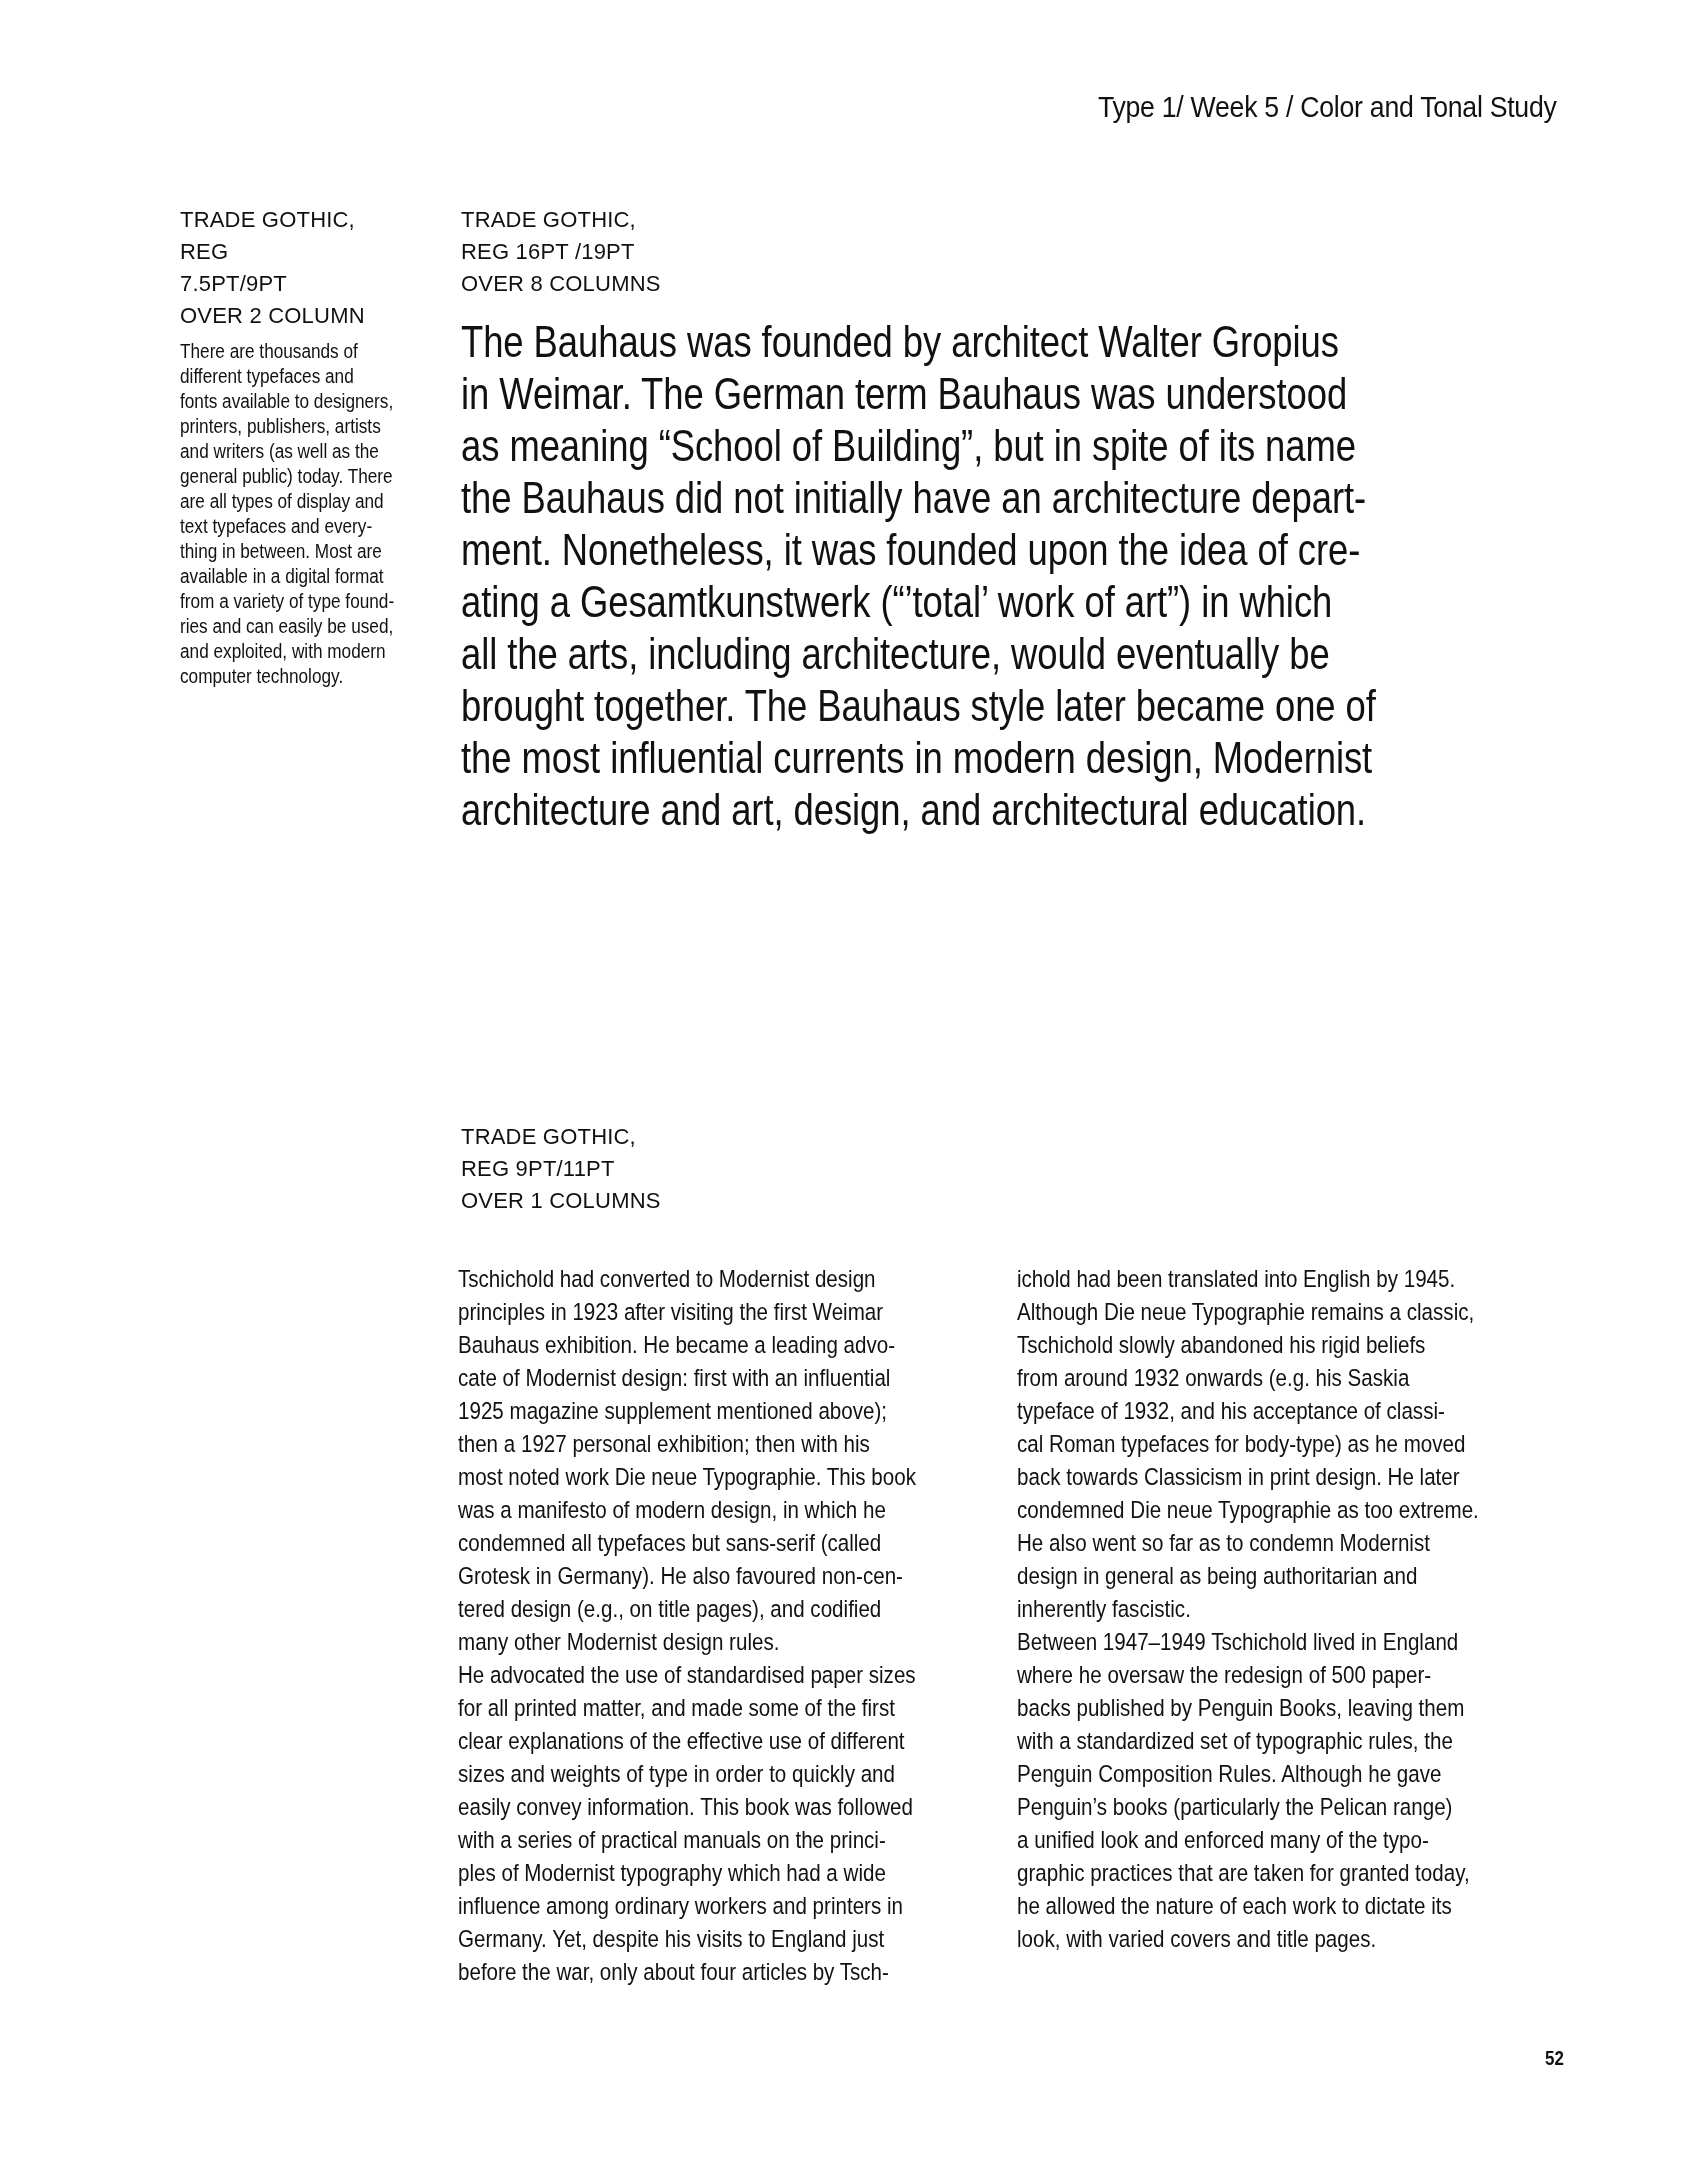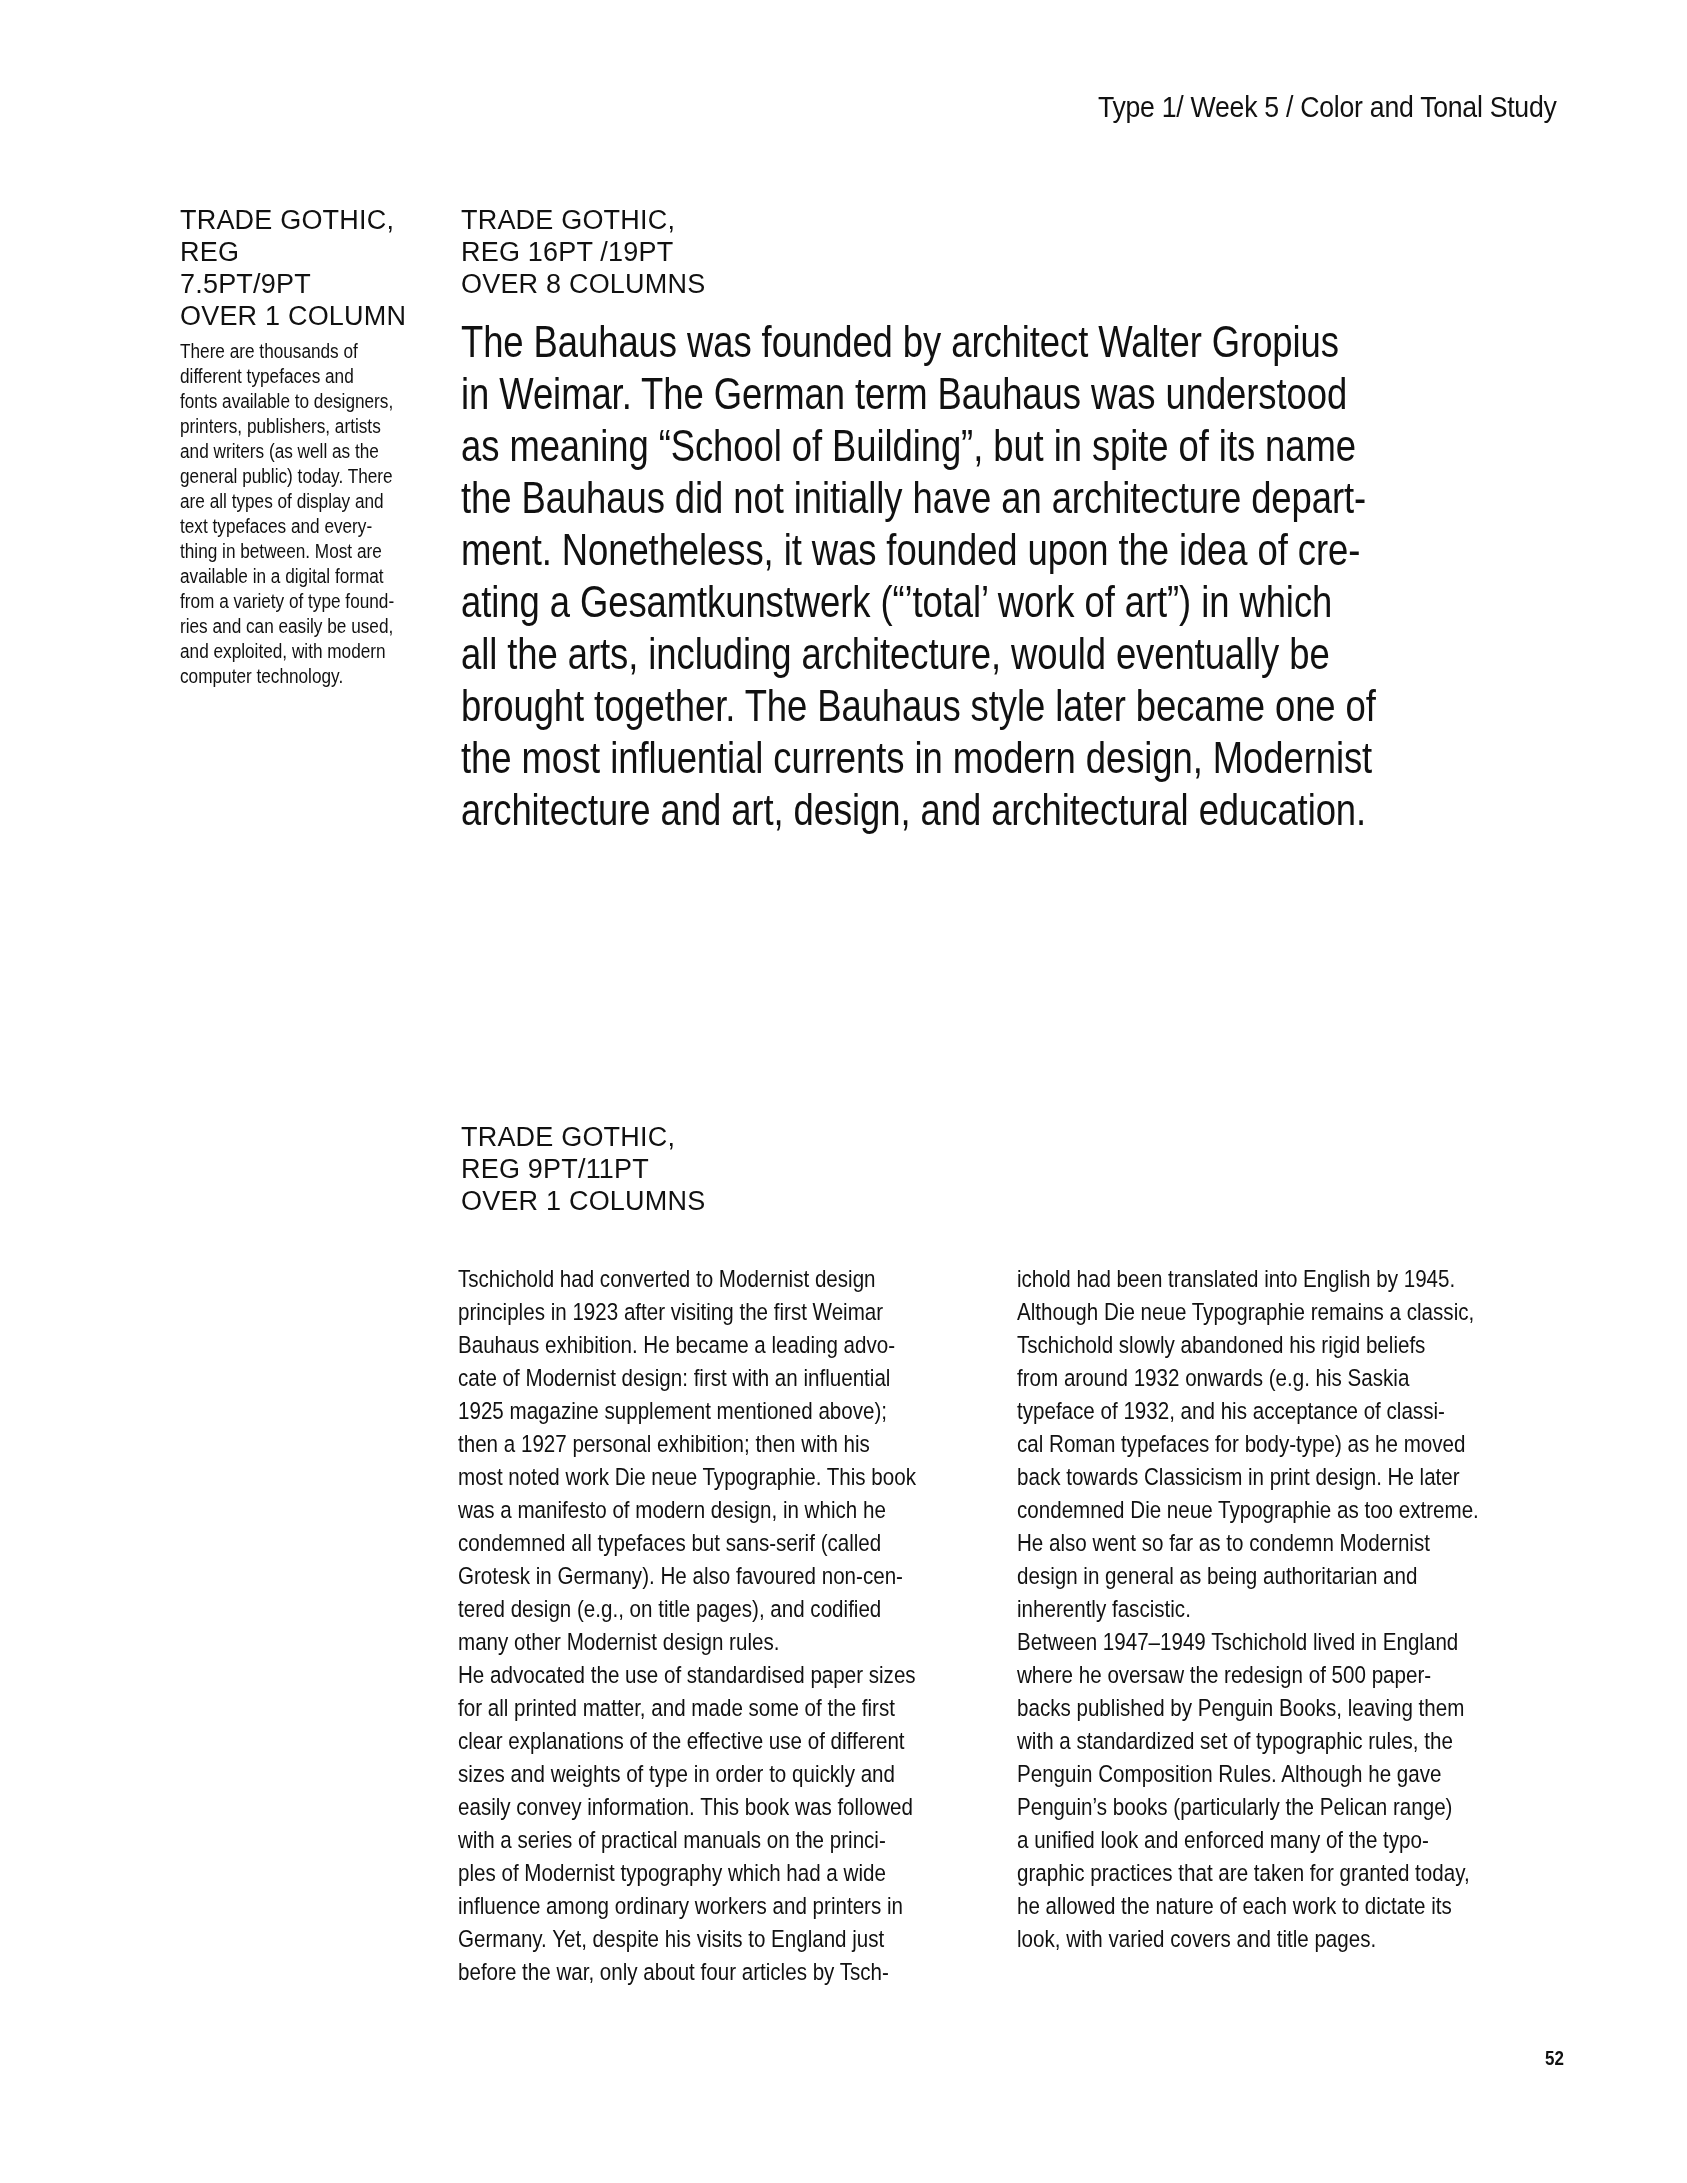--- a/index.html
+++ b/index.html
@@ -21,21 +21,21 @@
       top: 91px;
       right: 130px;
       font-size: 29px;
       letter-spacing: -0.3px;
       white-space: nowrap;
       transform-origin: right top;
       transform: scaleX(0.92);
     }
 
     .label-block {
-      font-size: 27px;
+      font-size: 22px;
       line-height: 32px;
       white-space: nowrap;
       letter-spacing: 0.2px;
     }
 
     .label-left { left: 180px; top: 204px; }
     .label-mid { left: 461px; top: 204px; }
     .label-bottom { left: 461px; top: 1121px; }
 
     .condensed {
@@ -81,21 +81,21 @@
   </style>
 </head>
 <body>
 
 <div class="abs header-title">Type 1/ Week 5 / Color and Tonal Study</div>
 
 <div class="abs label-block label-left">
   <span class="line">TRADE GOTHIC,</span>
   <span class="line">REG</span>
   <span class="line">7.5PT/9PT</span>
-  <span class="line">OVER 1 COLUMN</span>
+  <span class="line">OVER 2 COLUMN</span>
 </div>
 <div class="abs condensed small-body">
   <span class="line">There are thousands of</span>
   <span class="line">different typefaces and</span>
   <span class="line">fonts available to designers,</span>
   <span class="line">printers, publishers, artists</span>
   <span class="line">and writers (as well as the</span>
   <span class="line">general public) today. There</span>
   <span class="line">are all types of display and</span>
   <span class="line">text typefaces and every-</span>

